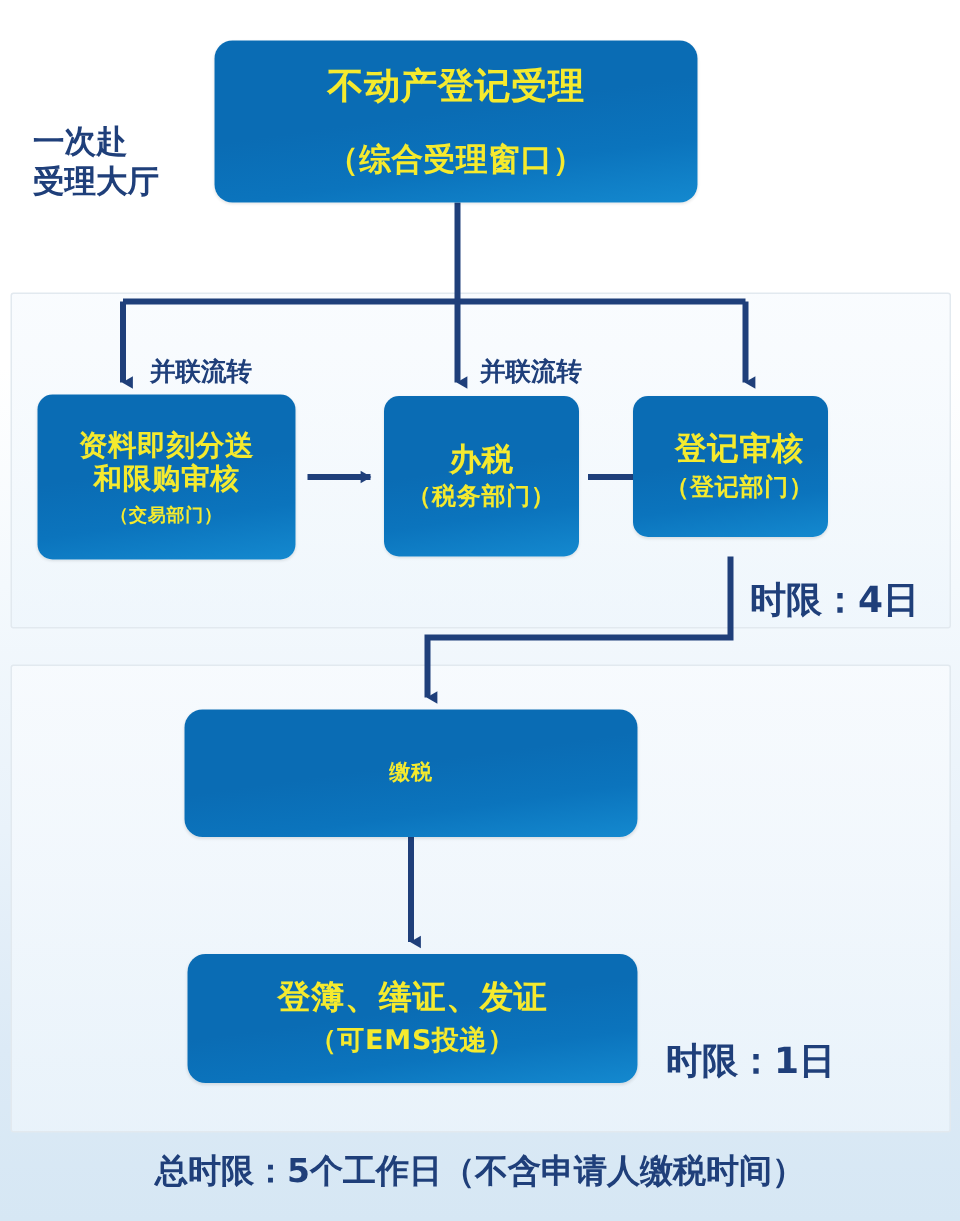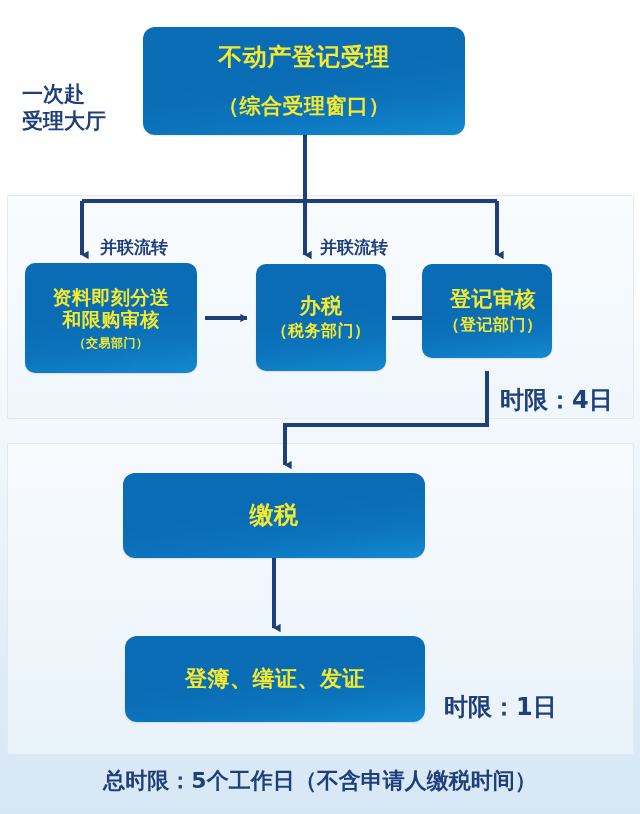--- a/index.html
+++ b/index.html
@@ -66,21 +66,21 @@
 
   #box-tax     { left: 256px; top: 264px; width: 130px; height: 107px; border-radius: 10px; }
   #box-tax .l1 { font-size: 21px; }
   #box-tax .l2 { font-size: 16px; margin-top: 4px; }
 
   #box-review  { left: 422px; top: 264px; width: 130px; height: 94px; border-radius: 10px; padding-left: 12px; }
   #box-review .l1 { font-size: 21px; }
   #box-review .l2 { font-size: 16px; margin-top: 4px; }
 
   #box-pay     { left: 123px; top: 473px; width: 302px; height: 85px; }
-  #box-pay .l1 { font-size: 24px; }
+  #box-pay .l1 { font-size: 14px; }
 
   #box-issue   { left: 125px; top: 636px; width: 300px; height: 86px; }
   #box-issue .l1 { font-size: 22px; }
   #box-issue .l2 { font-size: 18px; margin-top: 4px; }
 
   
   .label {
     position: absolute;
     color: #1f3f7a;
     font-weight: bold;
@@ -176,19 +176,20 @@
   </div>
 
   <div class="label" id="label-limit-4">时限：4日</div>
 
   <div class="box" id="box-pay">
     <div class="l1">缴税</div>
   </div>
 
   <div class="box" id="box-issue">
     <div class="l1">登簿、缮证、发证</div>
+    <div class="l2">（可EMS投递）</div>
   </div>
 
   <div class="label" id="label-limit-1">时限：1日</div>
 
   <div class="label" id="label-total">总时限：5个工作日（不含申请人缴税时间）</div>
 
 </div>
 
 </body></html>

